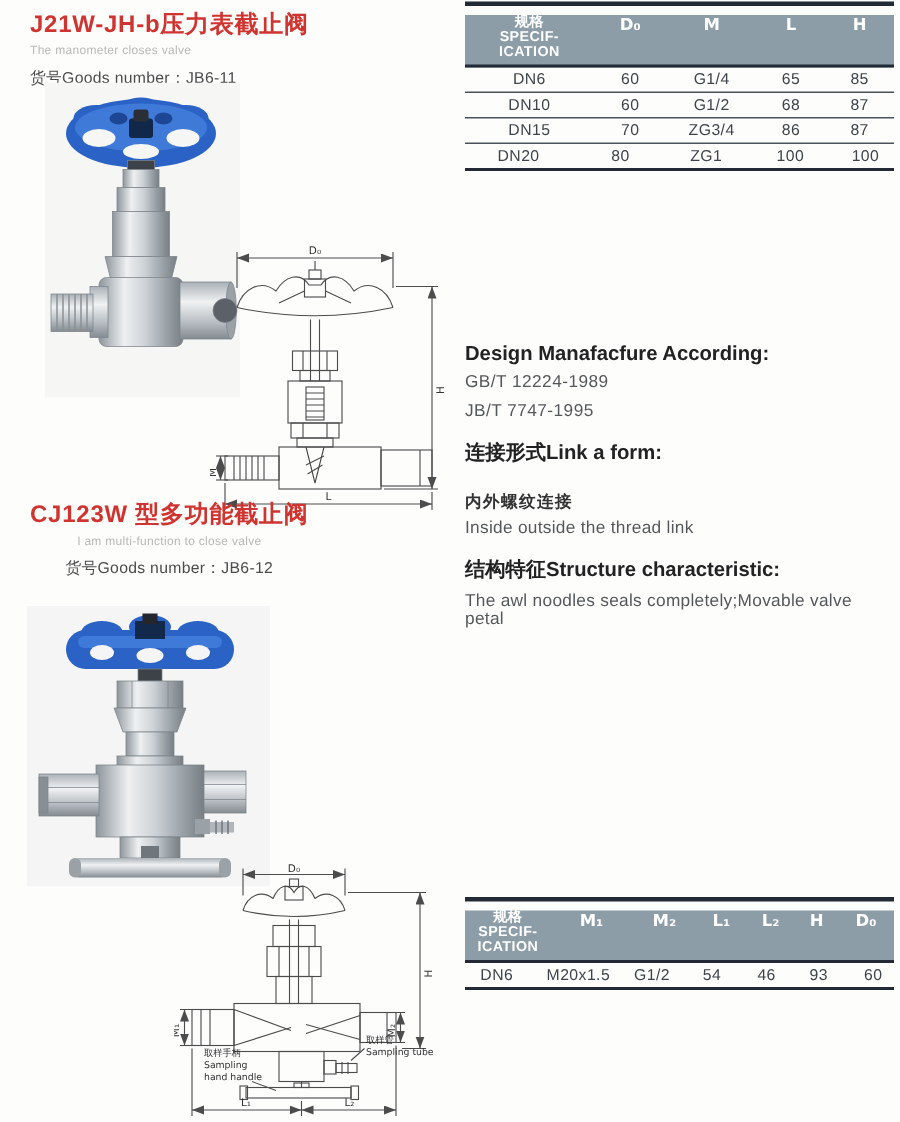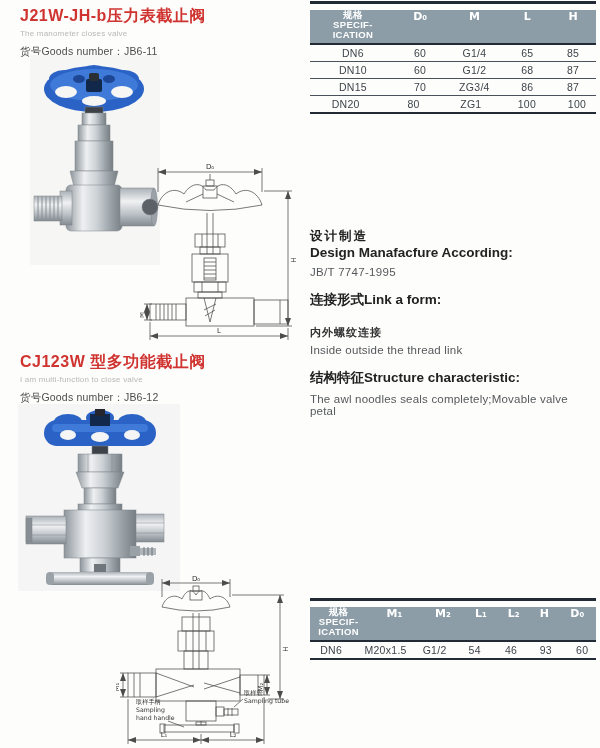--- a/index.html
+++ b/index.html
@@ -1,20 +1,20 @@
 <!DOCTYPE html>
 <html><head>
 <meta charset="utf-8">
 <style>
   html,body{margin:0;padding:0;background:#e9e9e9;}
   .page{position:relative;width:600px;height:748px;background:#fdfdfc;overflow:hidden;
         font-family:"Liberation Sans","DejaVu Sans",sans-serif;}
   
   .prod{position:absolute;left:20px;}
-  #prod1{top:6px;} #prod2{top:352px;}
+  #prod1{top:6px;} #prod2{top:333px;text-align:center;}
   .prod .title{font-size:16px;font-weight:bold;color:#cf3430;letter-spacing:.5px;margin:0;}
   .prod .sub{font-size:8px;color:#b8b8b6;margin-top:2px;letter-spacing:.2px;}
   .prod .goods{font-size:10.5px;color:#4c4c4c;margin-top:7px;letter-spacing:.2px;}
   
   .art{position:absolute;display:block;}
   #photo1{left:30px;top:55px;}
   #draw1{left:140px;top:158px;}
   #photo2{left:18px;top:404px;}
   #draw2{left:116px;top:573px;}
   .dwg{stroke:#4c4c4c;stroke-width:.75;fill:none;}
@@ -382,22 +382,22 @@
       <div class="t1c0">DN20</div>
       <div class="t1c1">80</div>
       <div class="t1c2">ZG1</div>
       <div class="t1c3">100</div>
       <div class="t1c4">100</div>
     </div>
   </div>
 
   <div class="specs">
     <div class="sec">
-      <div class="h-zh">设计制造</div>
       <div class="h-en">Design Manafacfure According:</div>
+      <div class="std">GB/T 12224-1989</div>
       <div class="std">JB/T 7747-1995</div>
     </div>
     <div class="sec">
       <div class="h-en">连接形式Link a form:</div>
       <div class="zh-line">内外螺纹连接</div>
       <div class="en-line">Inside outside the thread link</div>
     </div>
     <div class="sec">
       <div class="h-en">结构特征Structure characteristic:</div>
       <div class="en-line">The awl noodles seals completely;Movable valve petal</div>

